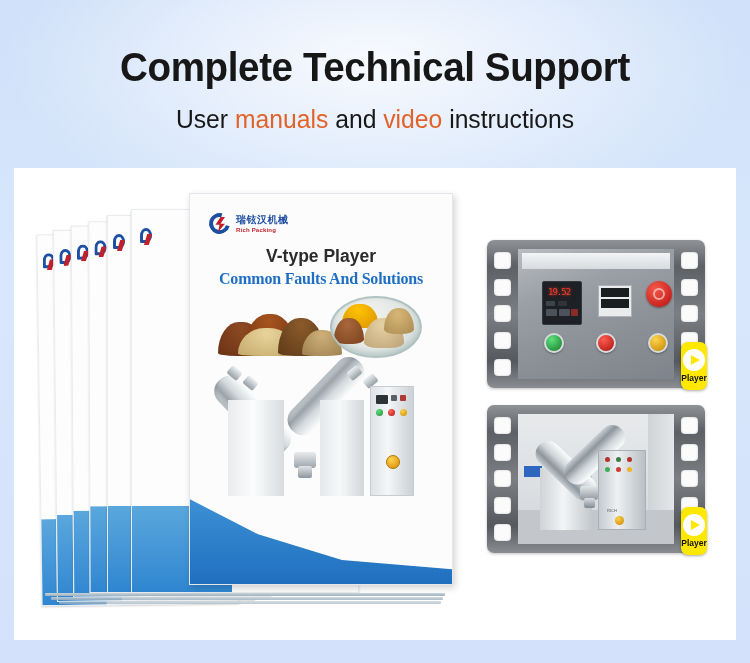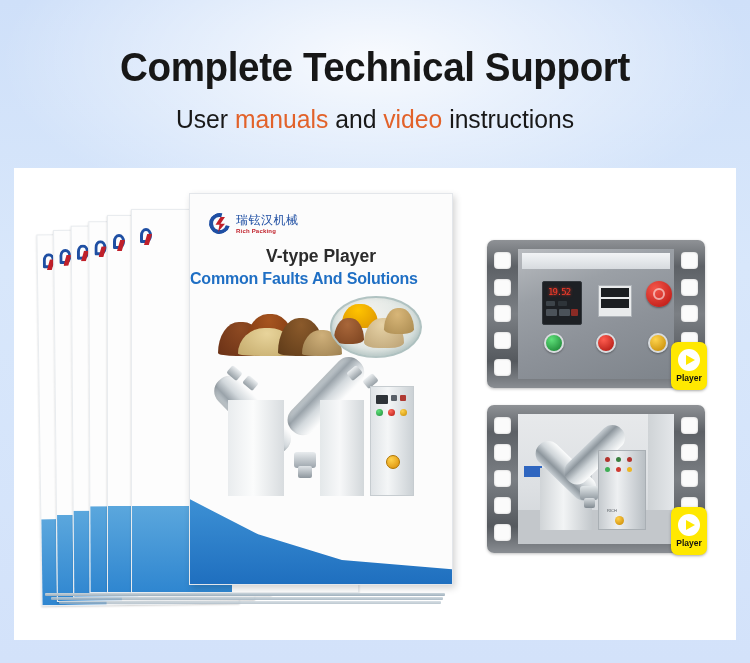--- a/index.html
+++ b/index.html
@@ -49,27 +49,27 @@
   .front{left:150px;top:0;width:262px;height:390px;border:1px solid #e3e6ea;
     box-shadow:2px 3px 7px rgba(0,0,0,.18);background:#fcfcfc;}
   .front-logo{position:absolute;left:18px;top:18px;display:flex;align-items:center;gap:4px;}
   .logo-mark{width:24px;height:24px;position:relative;}
   .logo-mark .arc{position:absolute;left:1px;top:1px;width:21px;height:21px;
     border:4px solid #1f4fa3;border-radius:50%;border-right-color:transparent;
     transform:rotate(-30deg);box-sizing:border-box;}
   .logo-mark .bolt{position:absolute;left:7px;top:5px;width:10px;height:15px;
     background:#c0202a;clip-path:polygon(55% 0,100% 0,55% 45%,100% 45%,30% 100%,45% 52%,5% 52%);}
   .logo-txt{display:flex;flex-direction:column;line-height:1;}
-  .logo-cn{font-size:12px;color:#1f4fa3;font-weight:normal;letter-spacing:.5px;}
+  .logo-cn{font-size:10px;color:#1f4fa3;font-weight:bold;letter-spacing:.5px;}
   .logo-en{font-size:6px;color:#c0202a;font-weight:bold;letter-spacing:.2px;margin-top:1.5px;}
 
   .bk-title{position:absolute;left:0;top:52px;width:100%;text-align:center;
     font-size:17.5px;font-weight:bold;color:#2b2b2b;}
-  .bk-sub{position:absolute;left:0;top:76px;width:100%;
-    font-size:16px;font-weight:bold;color:#1f6fc4;letter-spacing:-.2px;}
+  .bk-sub{position:absolute;left:0;top:76px;width:100%;text-align:center;
+    font-size:16px;font-weight:bold;color:#1f6fc4;letter-spacing:-.2px;font-family:Liberation Serif, serif;}
 
   
   .powder{position:absolute;left:26px;top:100px;width:210px;height:66px;}
   .pile{position:absolute;bottom:4px;border-radius:50% 50% 44% 44%/ 100% 100% 10% 10%;}
   .dish{position:absolute;right:4px;bottom:2px;width:88px;height:58px;border-radius:50%;
     background:radial-gradient(circle at 40% 35%,#f4f3ef 0%,#dfe6e3 60%,#cdd8d6 100%);
     border:2px solid rgba(150,175,175,.65);overflow:hidden;
     box-shadow:inset 0 -3px 6px rgba(120,150,150,.4);}
   .dish .dp{position:absolute;border-radius:50% 50% 40% 40%/90% 90% 20% 20%;}
 
@@ -151,21 +151,21 @@
   .mp .cab .dot{position:absolute;width:5px;height:5px;border-radius:50%;}
   .mp .cab .logo{position:absolute;left:8px;bottom:16px;font-size:4px;color:#4e545a;}
   .mp .cab .knob{position:absolute;left:16px;bottom:4px;width:9px;height:9px;border-radius:50%;
      background:radial-gradient(circle at 35% 30%,#ffcf4a,#c78500);}
   .mp .ped{position:absolute;left:22px;bottom:14px;width:52px;height:62px;
      background:linear-gradient(90deg,#d0d4d7,#f2f4f5 45%,#c3c8cc);}
   .mp .varm2{position:absolute;width:74px;height:25px;border-radius:12px;
      background:linear-gradient(180deg,#fbfcfc 0%,#cfd5d9 40%,#8d969d 72%,#c7ced3 100%);}
 
   
-  .player{position:absolute;right:-2px;bottom:-2px;width:36px;height:48px;background:#ffe800;
+  .player{position:absolute;right:-2px;bottom:-2px;width:26px;height:48px;background:#ffe800;
      border-radius:7px;display:flex;flex-direction:column;align-items:center;justify-content:center;
      box-shadow:0 1px 3px rgba(0,0,0,.3);}
   .player .circ{width:22px;height:22px;border-radius:50%;background:#fff;position:relative;}
   .player .circ:after{content:"";position:absolute;left:8px;top:5.5px;
      border-left:9px solid #ffe800;border-top:5.5px solid transparent;border-bottom:5.5px solid transparent;}
   .player .ptxt{font-size:8.5px;font-weight:bold;color:#111;margin-top:2px;}
 </style>
 </head>
 <body>
 

